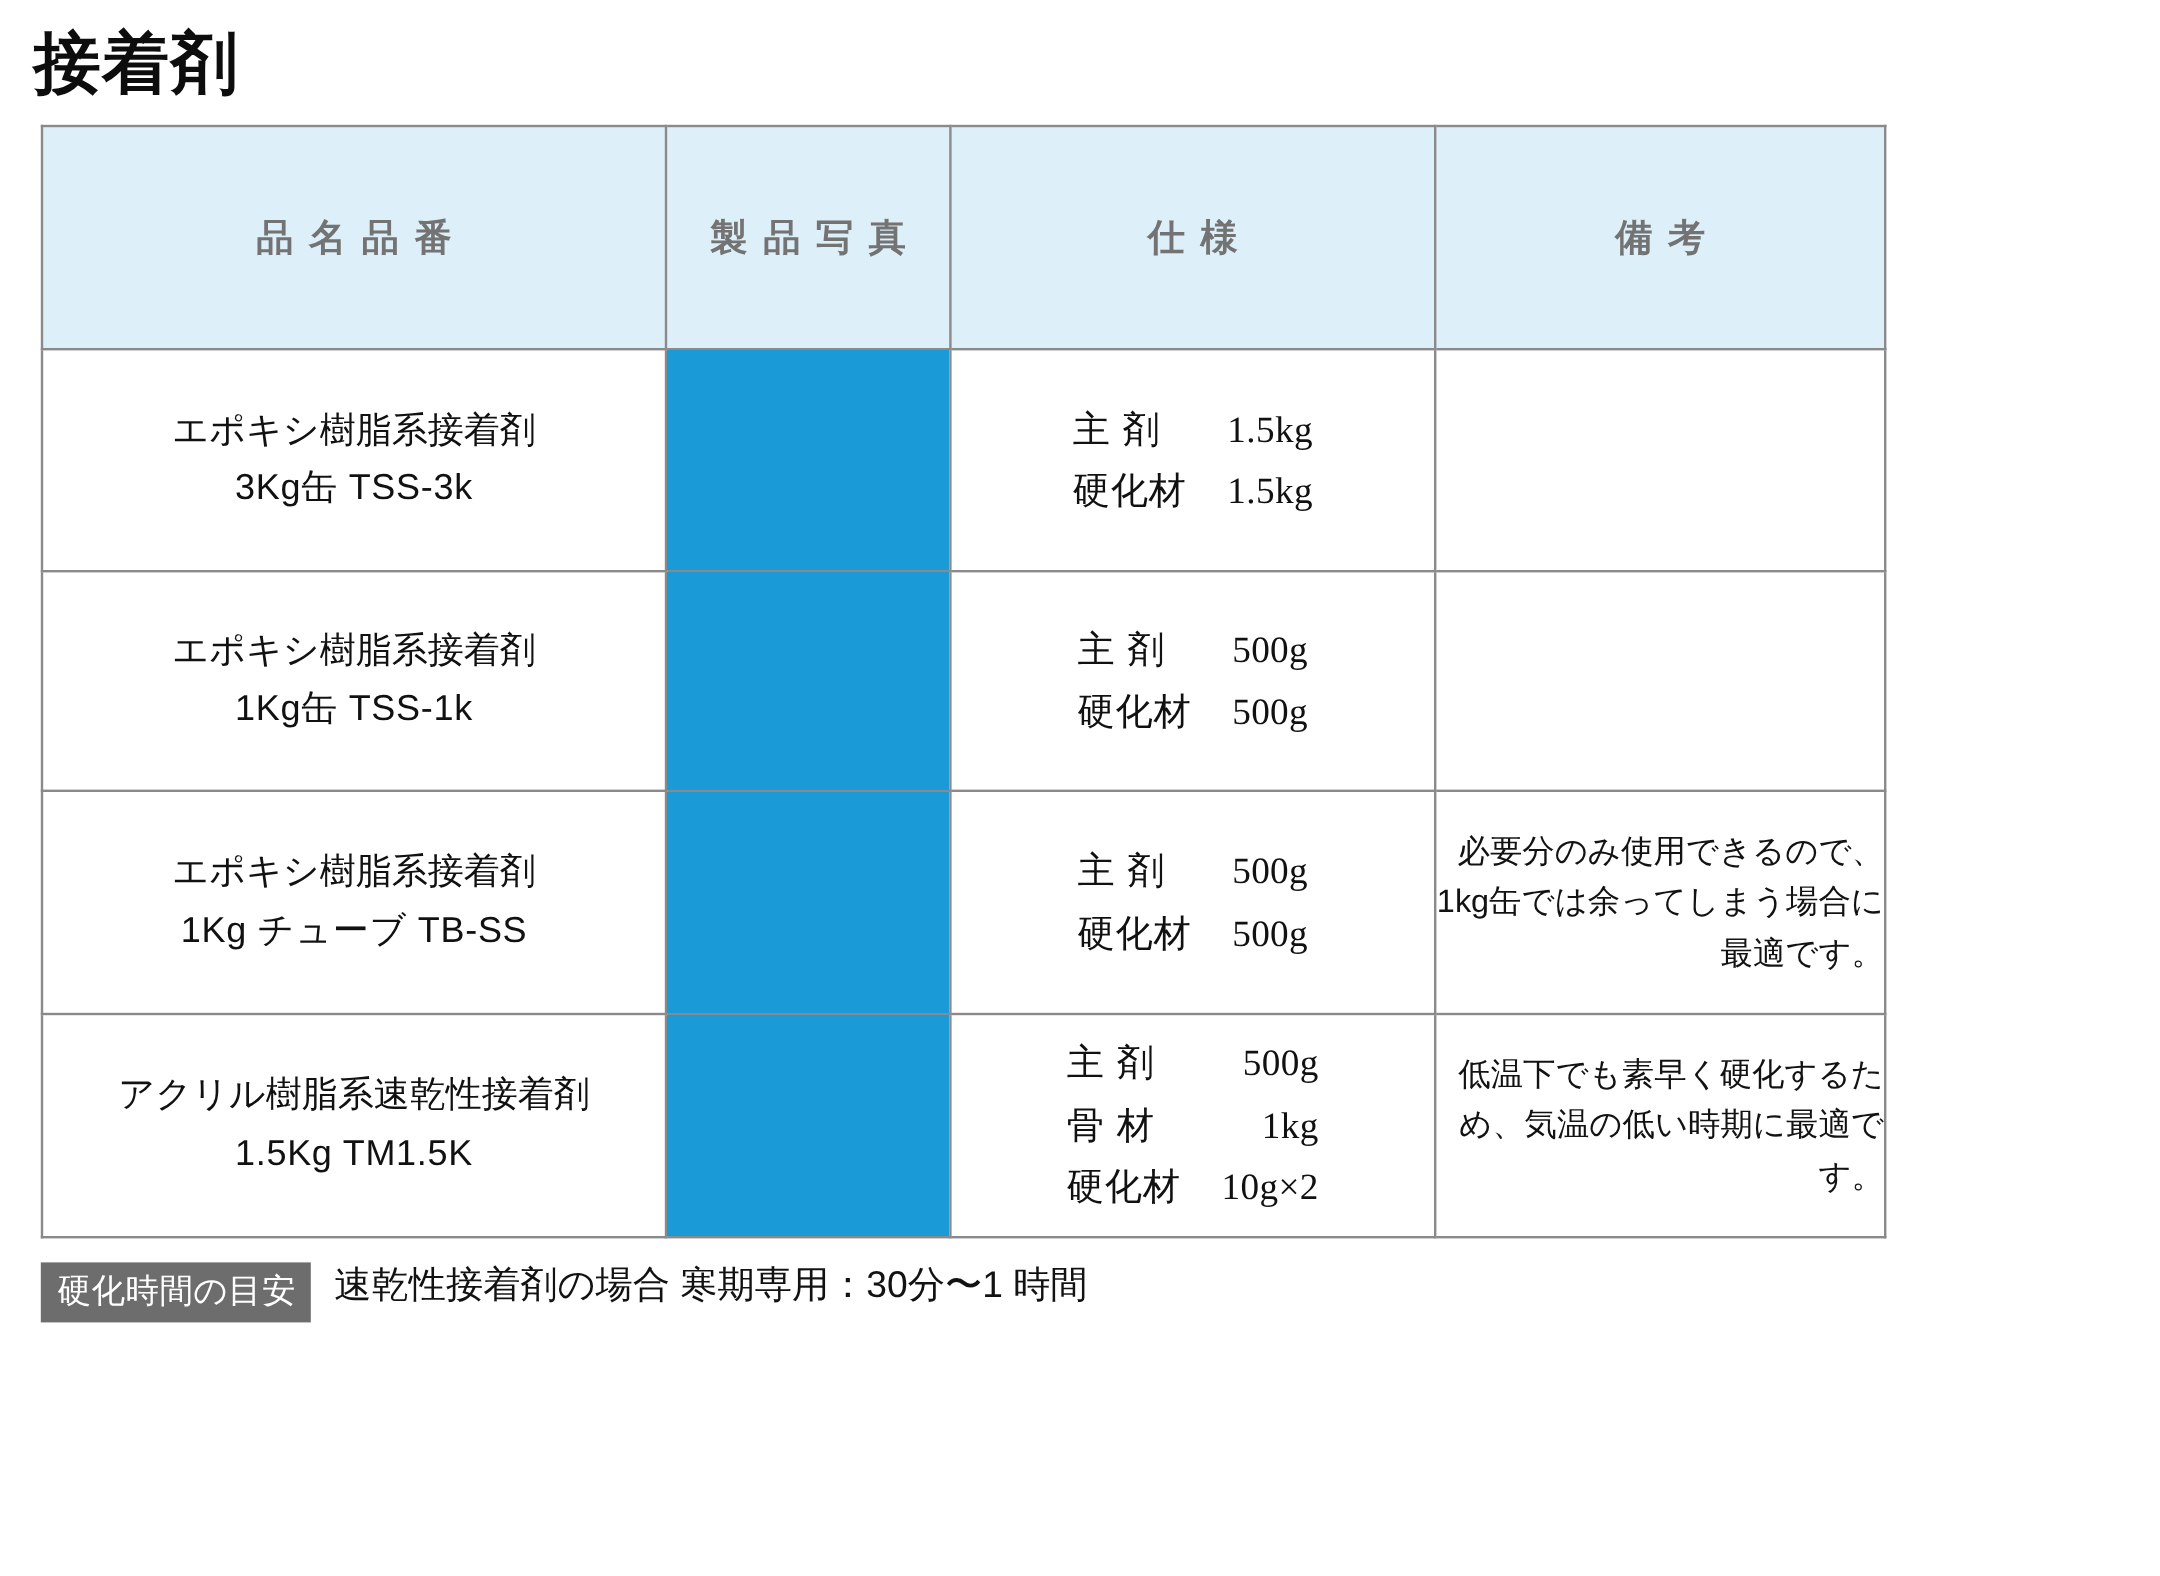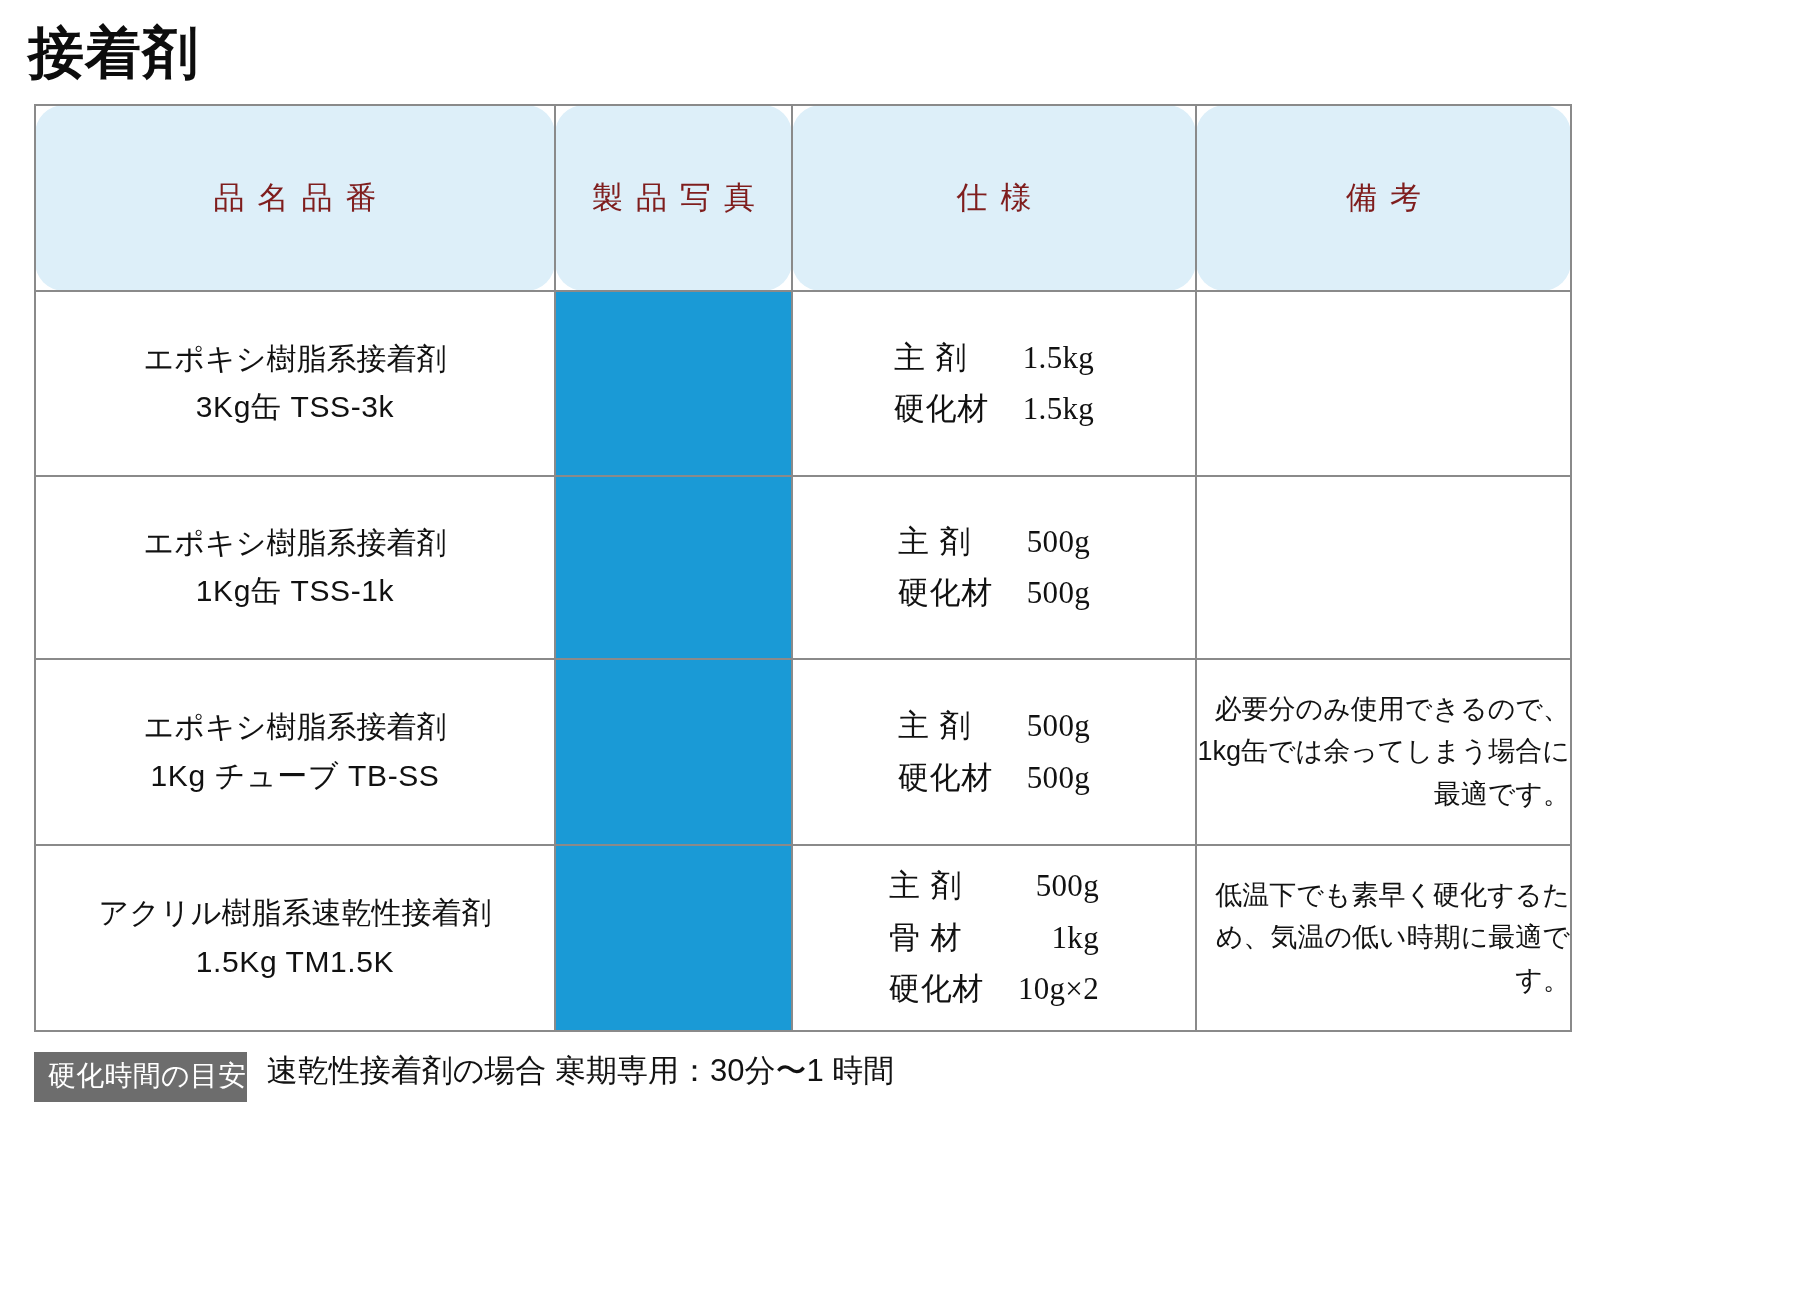--- a/index.html
+++ b/index.html
@@ -45,26 +45,25 @@
   }
   table.spec-table td,
   table.spec-table th {
     border: 2px solid #8a8a8a;
     padding: 0;
     vertical-align: middle;
   }
   table.spec-table thead th {
     background: #ddeff9;
     height: 184px;
-    font-weight: normal;
+    font-weight: bold;
     font-size: 31px;
     letter-spacing: 0.42em;
     text-indent: 0.42em;
-    color: #7f1d1d;
-    border-radius: 29px;
+    color: #737373;
   }
 
   col.c-name   { width: 520px; }
   col.c-photo  { width: 237px; }
   col.c-spec   { width: 404px; }
   col.c-remark { width: 375px; }
 
   
   .name-cell {
     text-align: center;
@@ -135,21 +134,21 @@
     display: flex;
     align-items: flex-start;
     margin: 16px 0 0 34px;
   }
   .note-badge {
     background: #6d6d6d;
     color: #ffffff;
     font-size: 28px;
     font-weight: normal;
     letter-spacing: 0.01em;
-    padding: 9px 0 11px 14px;
+    padding: 9px 12px 11px 14px;
     white-space: nowrap;
     line-height: 1.1;
     margin-top: 4px;
   }
   .note-lines {
     margin-left: 20px;
     font-size: 31px;
     line-height: 1.5;
     color: #121212;
   }

